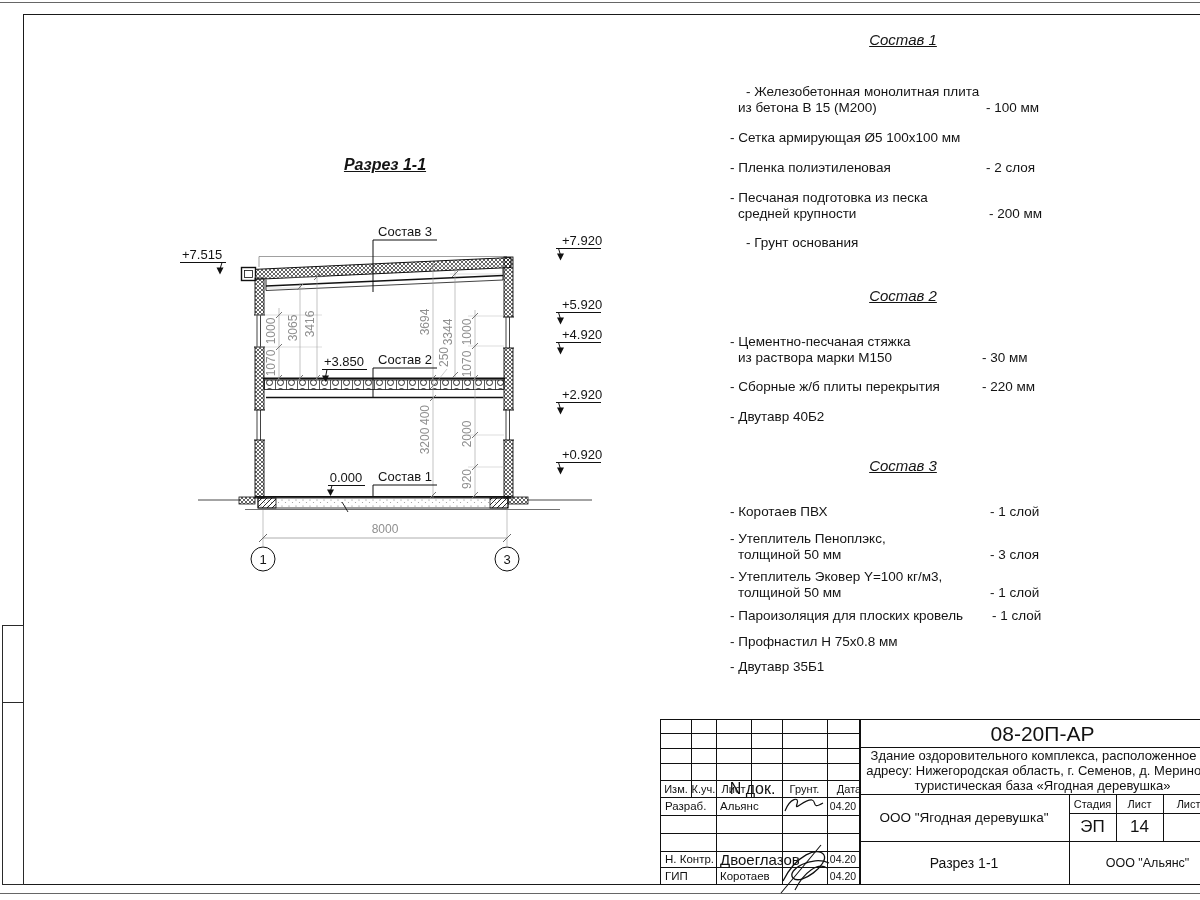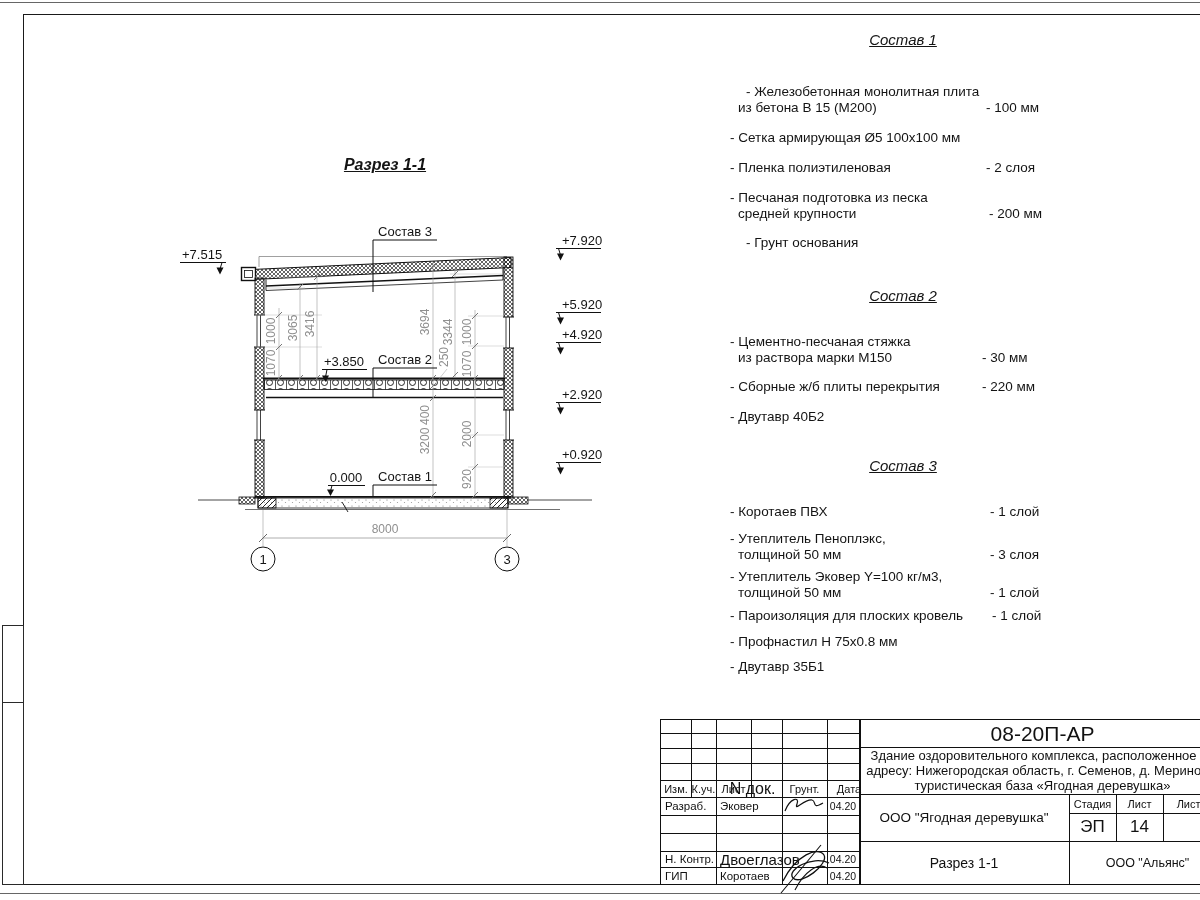--- a/index.html
+++ b/index.html
@@ -100,21 +100,21 @@
   <div class="vl" style="left:502px;top:74px;height:47px;"></div>
 
   <div class="tbc" style="left:0;top:60px;width:30px;height:17px;font-size:11px;">Изм.</div>
   <div class="tbc" style="left:30px;top:60px;width:25px;height:17px;font-size:11px;">К.уч.</div>
   <div class="tbc" style="left:55px;top:60px;width:35px;height:17px;font-size:11px;">Лист</div>
   <div class="tbc" style="left:76px;top:60px;width:31px;height:17px;font-size:16px;">N док.</div>
   <div class="tbc" style="left:121px;top:60px;width:45px;height:17px;font-size:11px;">Грунт.</div>
   <div class="tbc" style="left:166px;top:60px;width:44px;height:17px;font-size:11px;">Дата</div>
 
   <div class="tbc tbl" style="left:0;top:77px;width:55px;height:18px;font-size:11.5px;">Разраб.</div>
-  <div class="tbc tbl" style="left:55px;top:77px;width:66px;height:18px;font-size:11.5px;">Эковер</div>
+  <div class="tbc tbl" style="left:55px;top:77px;width:66px;height:18px;font-size:11.5px;">Альянс</div>
   <div class="tbc" style="left:166px;top:77px;width:32px;height:18px;font-size:10.5px;">04.20</div>
   <div class="tbc tbl" style="left:0;top:131px;width:55px;height:16px;font-size:11.5px;">Н. Контр.</div>
   <div class="tbc tbl" style="left:55px;top:131px;width:66px;height:16px;font-size:15px;">Двоеглазов</div>
   <div class="tbc" style="left:166px;top:131px;width:32px;height:16px;font-size:10.5px;">04.20</div>
   <div class="tbc tbl" style="left:0;top:147px;width:55px;height:17px;font-size:11.5px;">ГИП</div>
   <div class="tbc tbl" style="left:55px;top:147px;width:66px;height:17px;font-size:11.5px;">Коротаев</div>
   <div class="tbc" style="left:166px;top:147px;width:32px;height:17px;font-size:10.5px;">04.20</div>
 
   <div class="tbc" style="left:198px;top:0;width:367px;height:27px;font-size:21px;">08-20П-АР</div>
   <div class="tbc" style="left:198px;top:28px;width:367px;height:15px;font-size:13px;">Здание оздоровительного комплекса, расположенное по</div>

